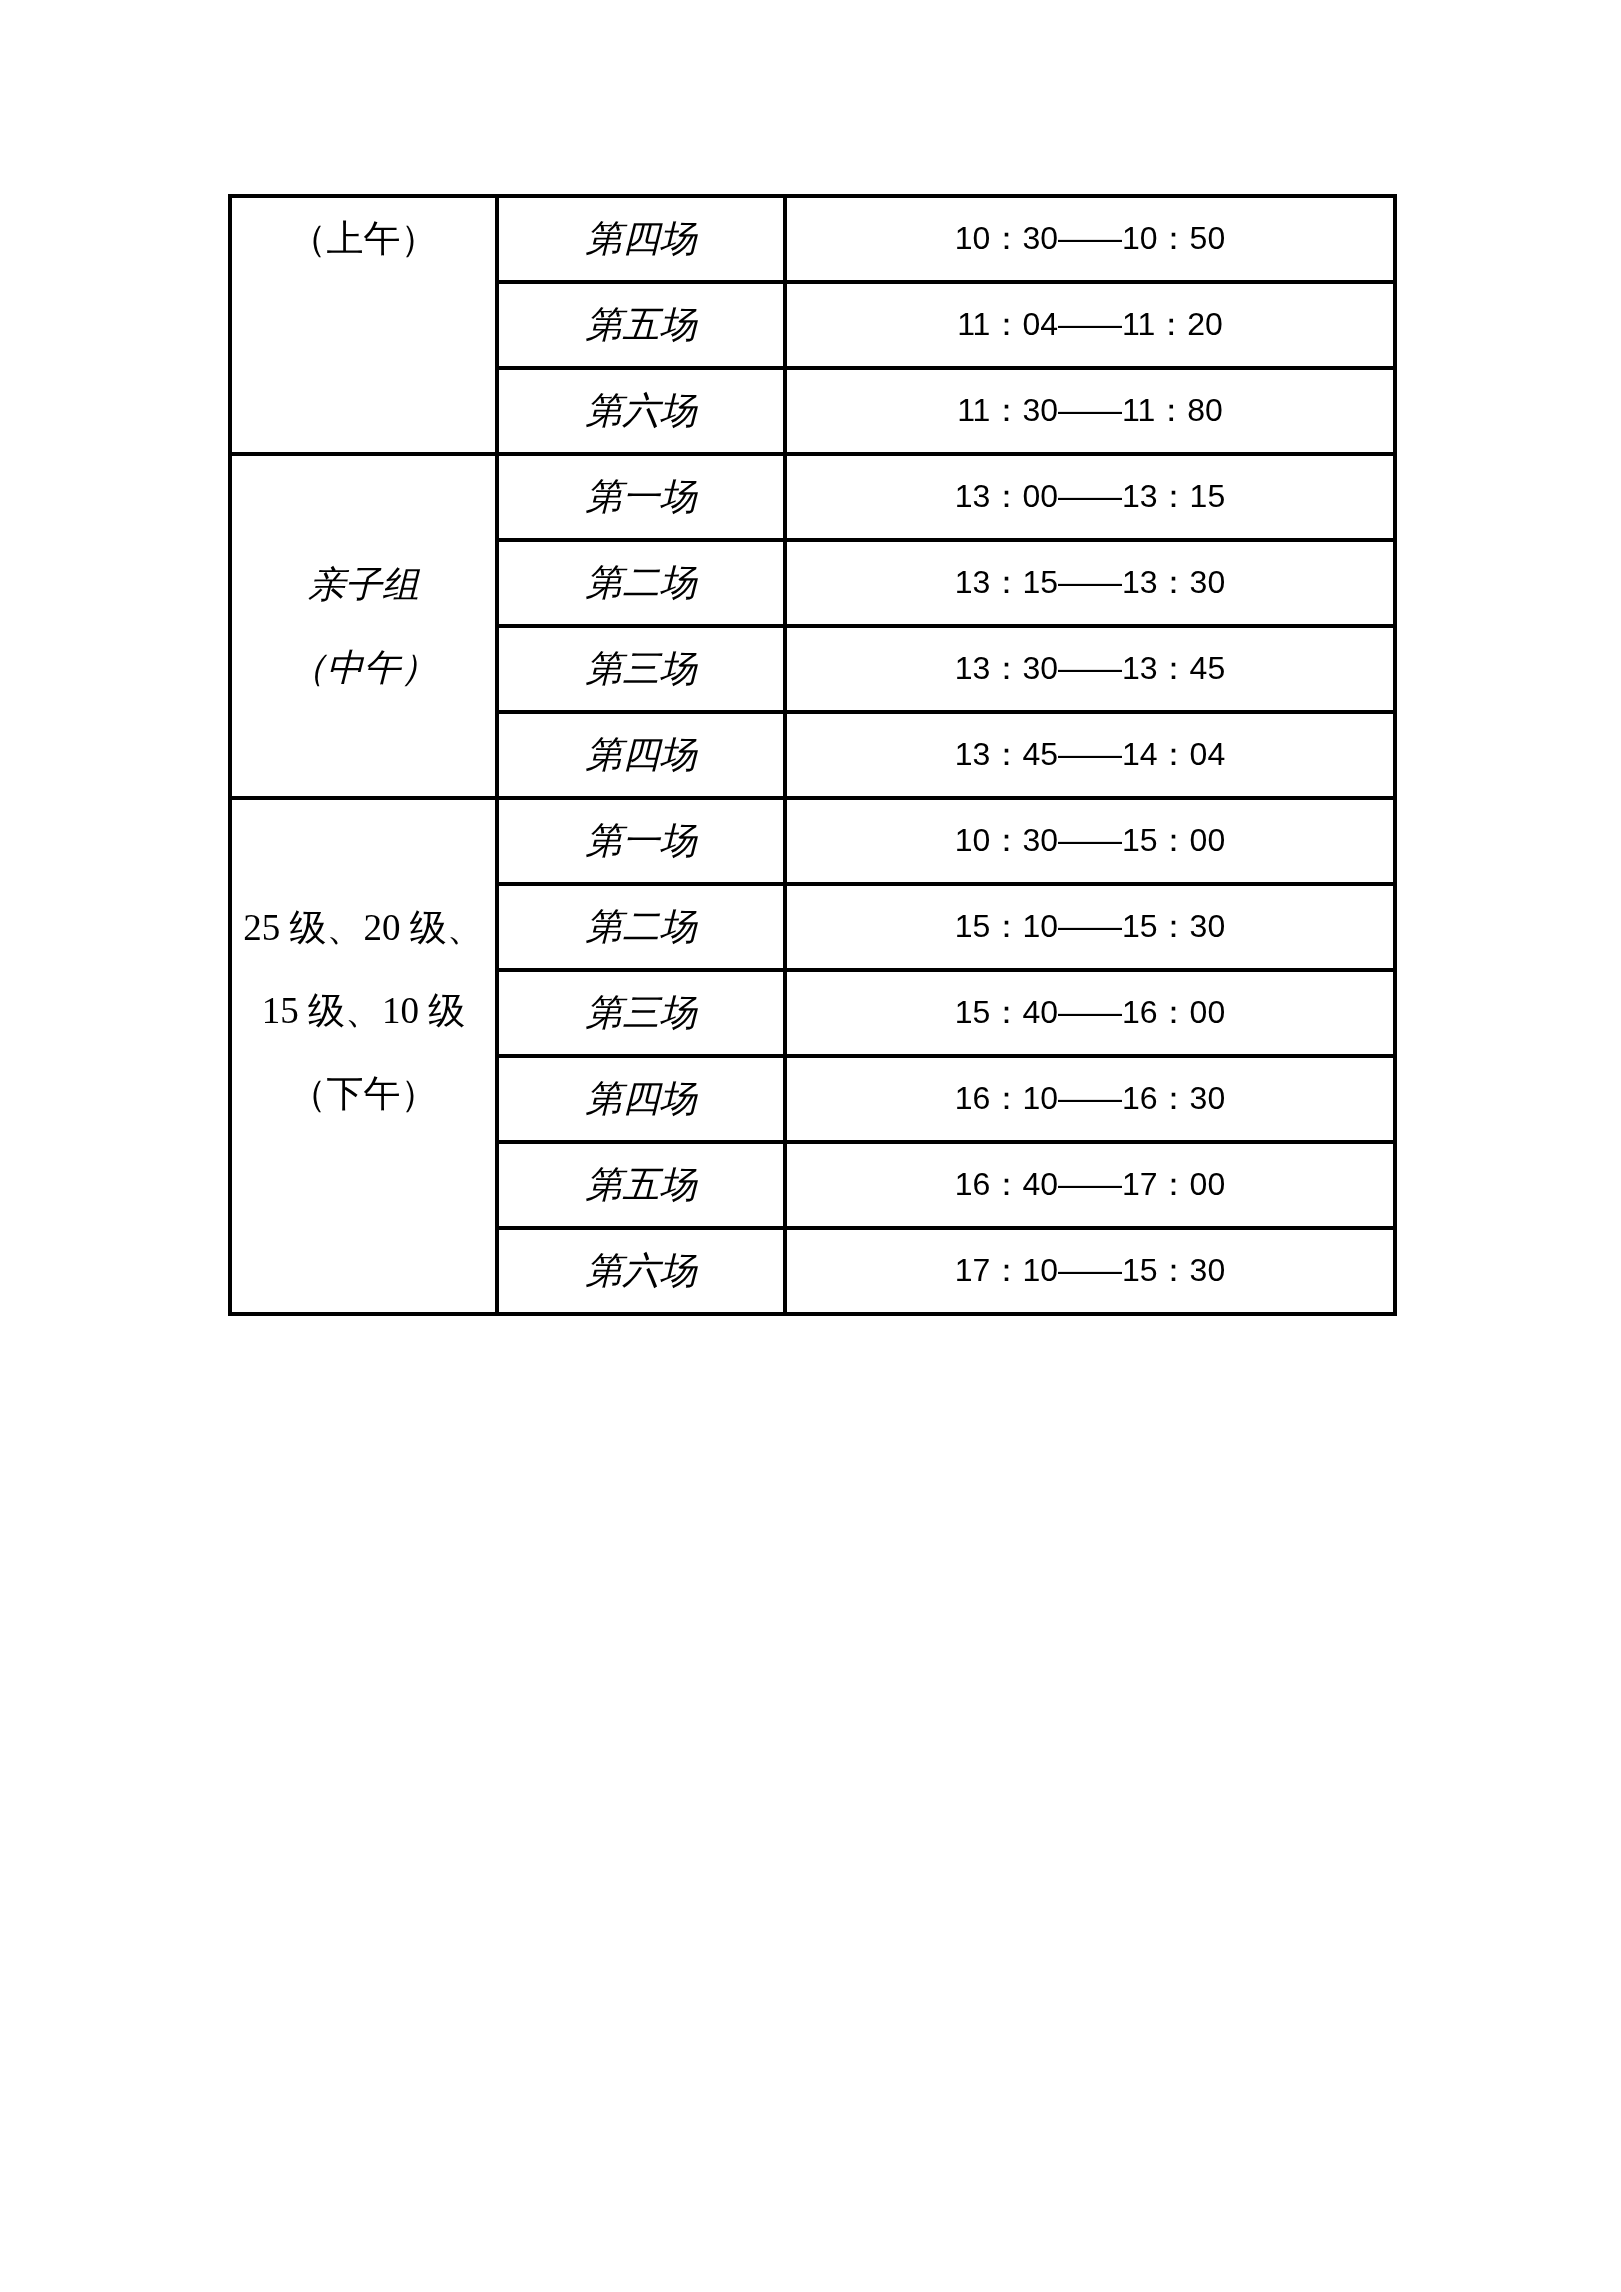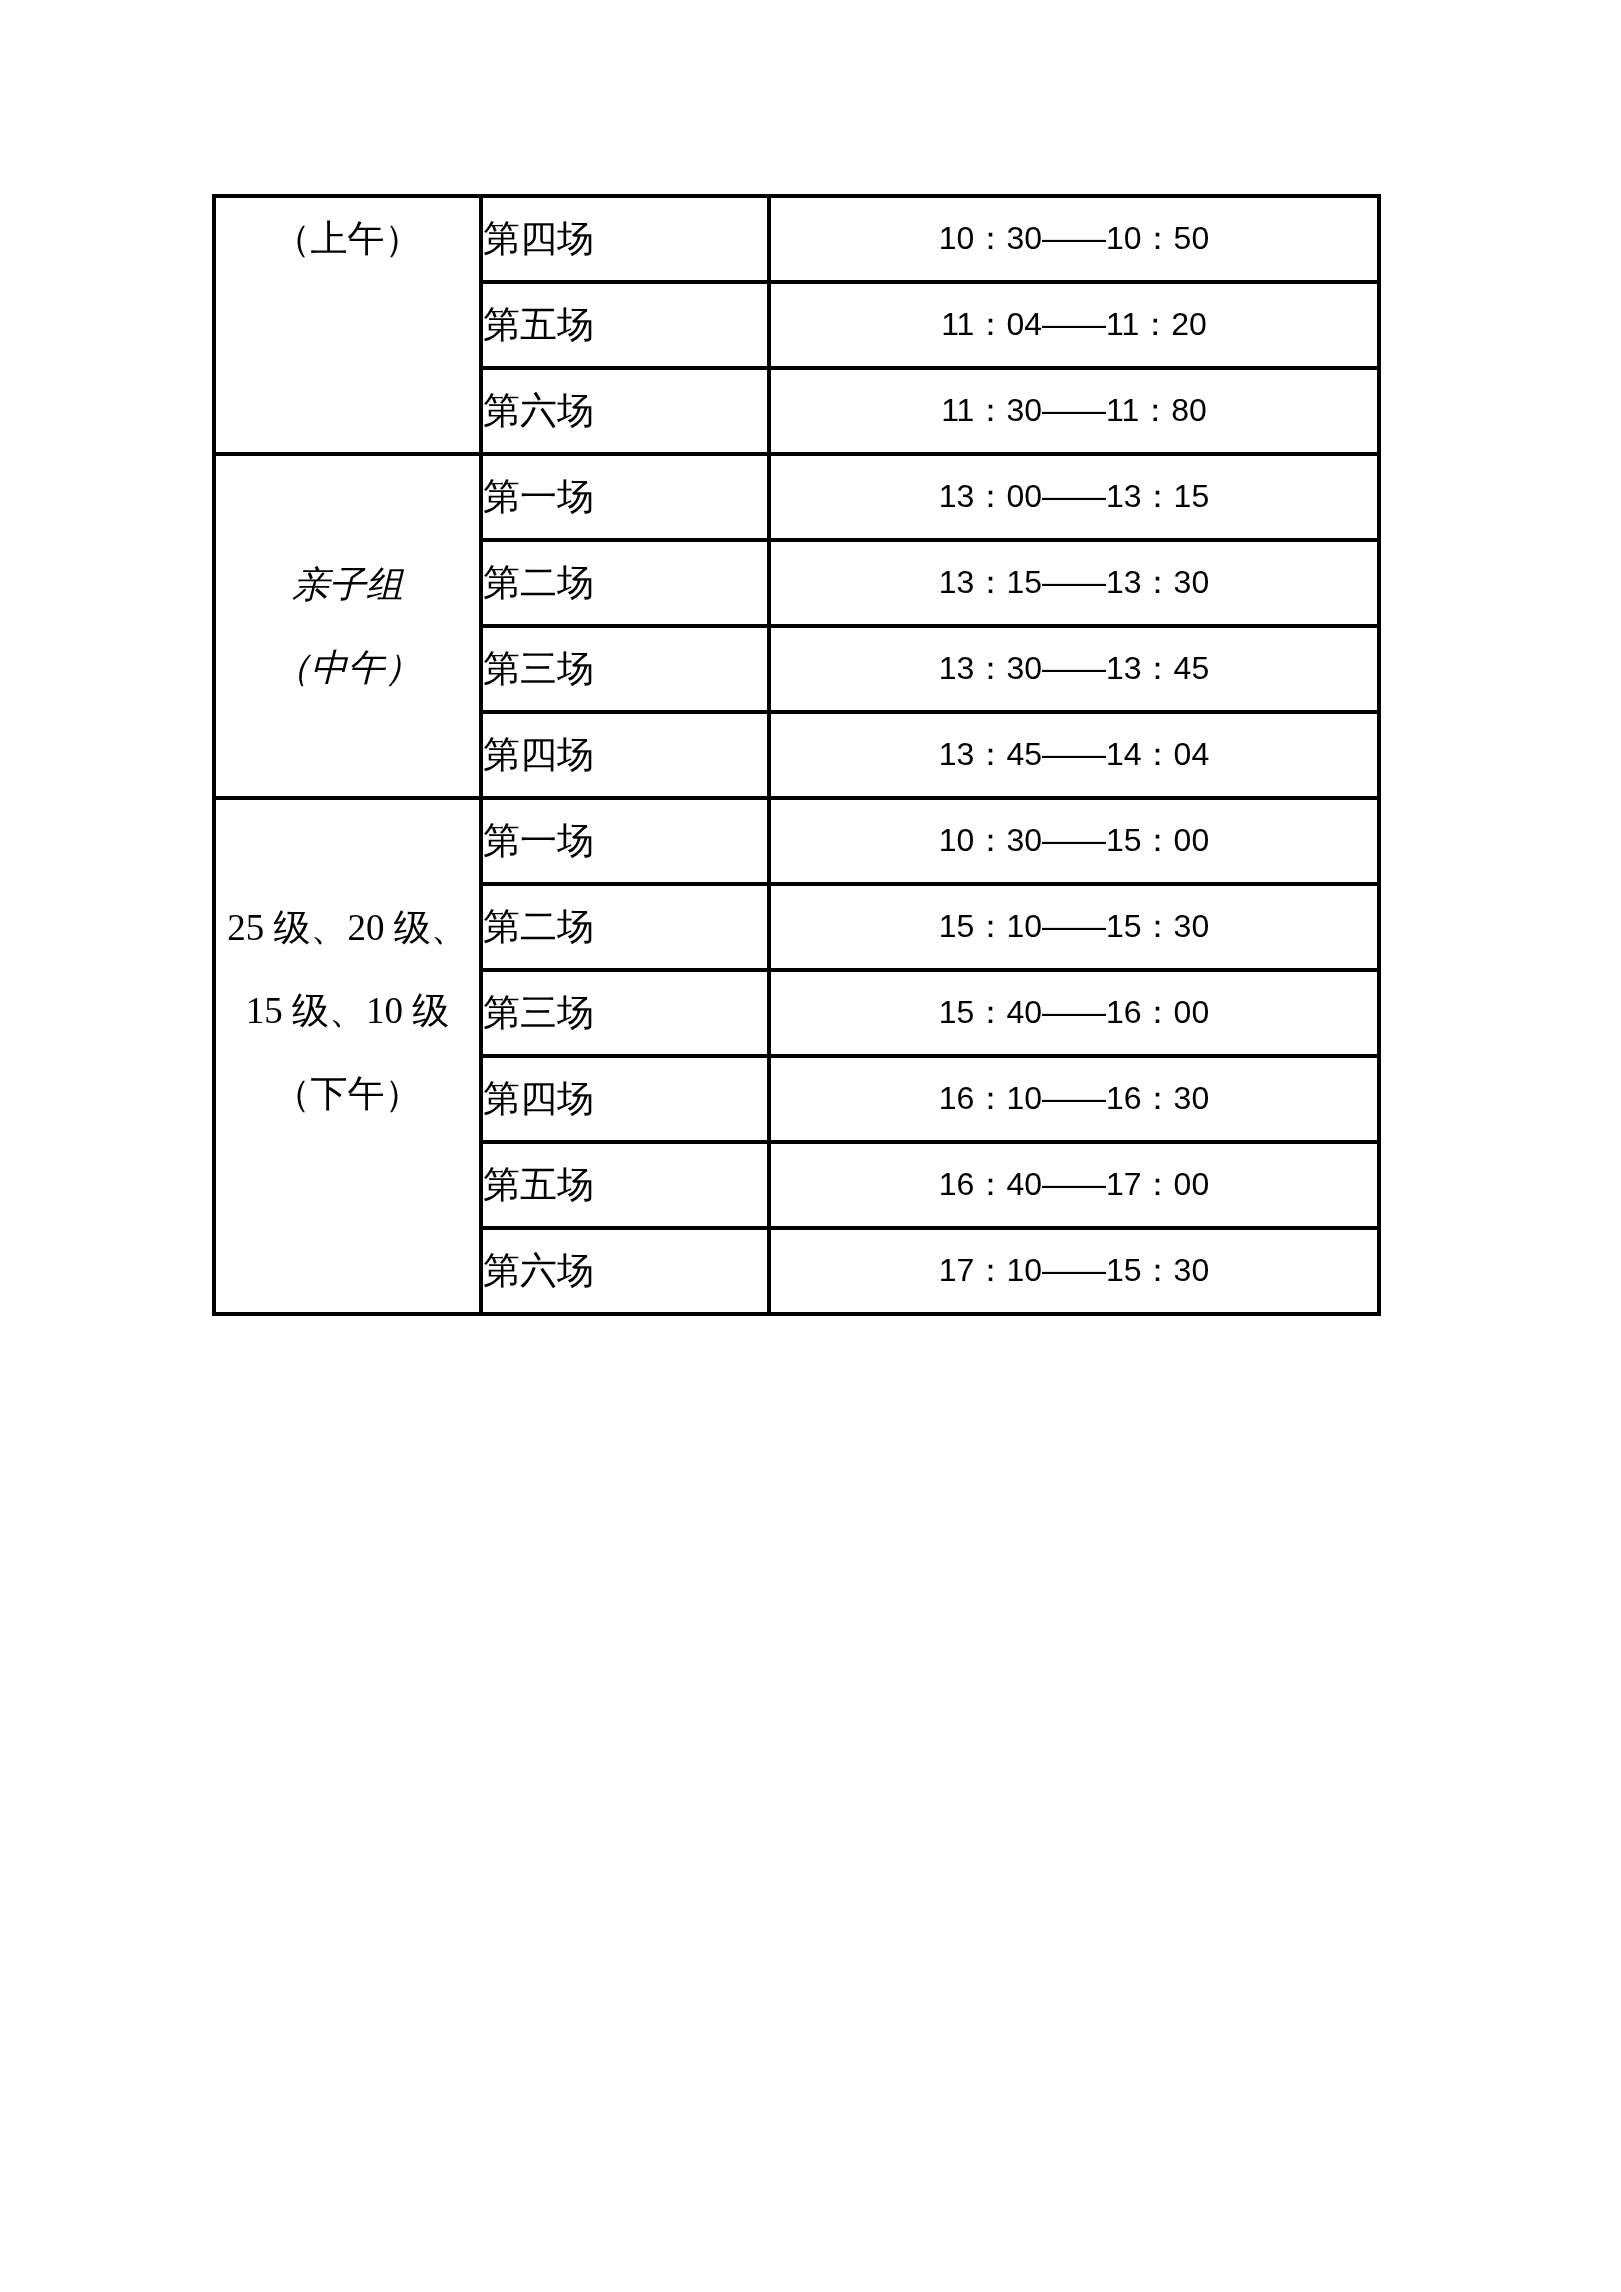--- a/index.html
+++ b/index.html
@@ -11,39 +11,41 @@
     position: relative;
     width: 1621px;
     height: 2293px;
     background: #ffffff;
     color: #000000;
     font-family: "Liberation Sans", "DejaVu Sans", sans-serif;
     overflow: hidden;
   }
   table.schedule {
     position: absolute;
-    left: 212px;
+    left: 228px;
     top: 194px;
     width: 1164px;
     border-collapse: collapse;
     table-layout: fixed;
   }
   table.schedule col.c1 { width: 267px; }
   table.schedule col.c2 { width: 288px; }
   table.schedule col.c3 { width: 610px; }
   table.schedule tr { height: 86px; }
   table.schedule td {
     border: 4.9px solid #000000;
     padding: 0;
     color: #000000;
   }
   td.session-cell {
     font-size: 37px;
+    text-align: center;
     vertical-align: middle;
     font-family: "Liberation Serif", "DejaVu Serif", serif;
+    font-style: italic;
   }
   td.time-cell {
     font-size: 32px;
     text-align: center;
     vertical-align: middle;
     font-family: "Liberation Sans", "DejaVu Sans", sans-serif;
   }
   td.label-cell {
     font-size: 37px;
     text-align: center;

